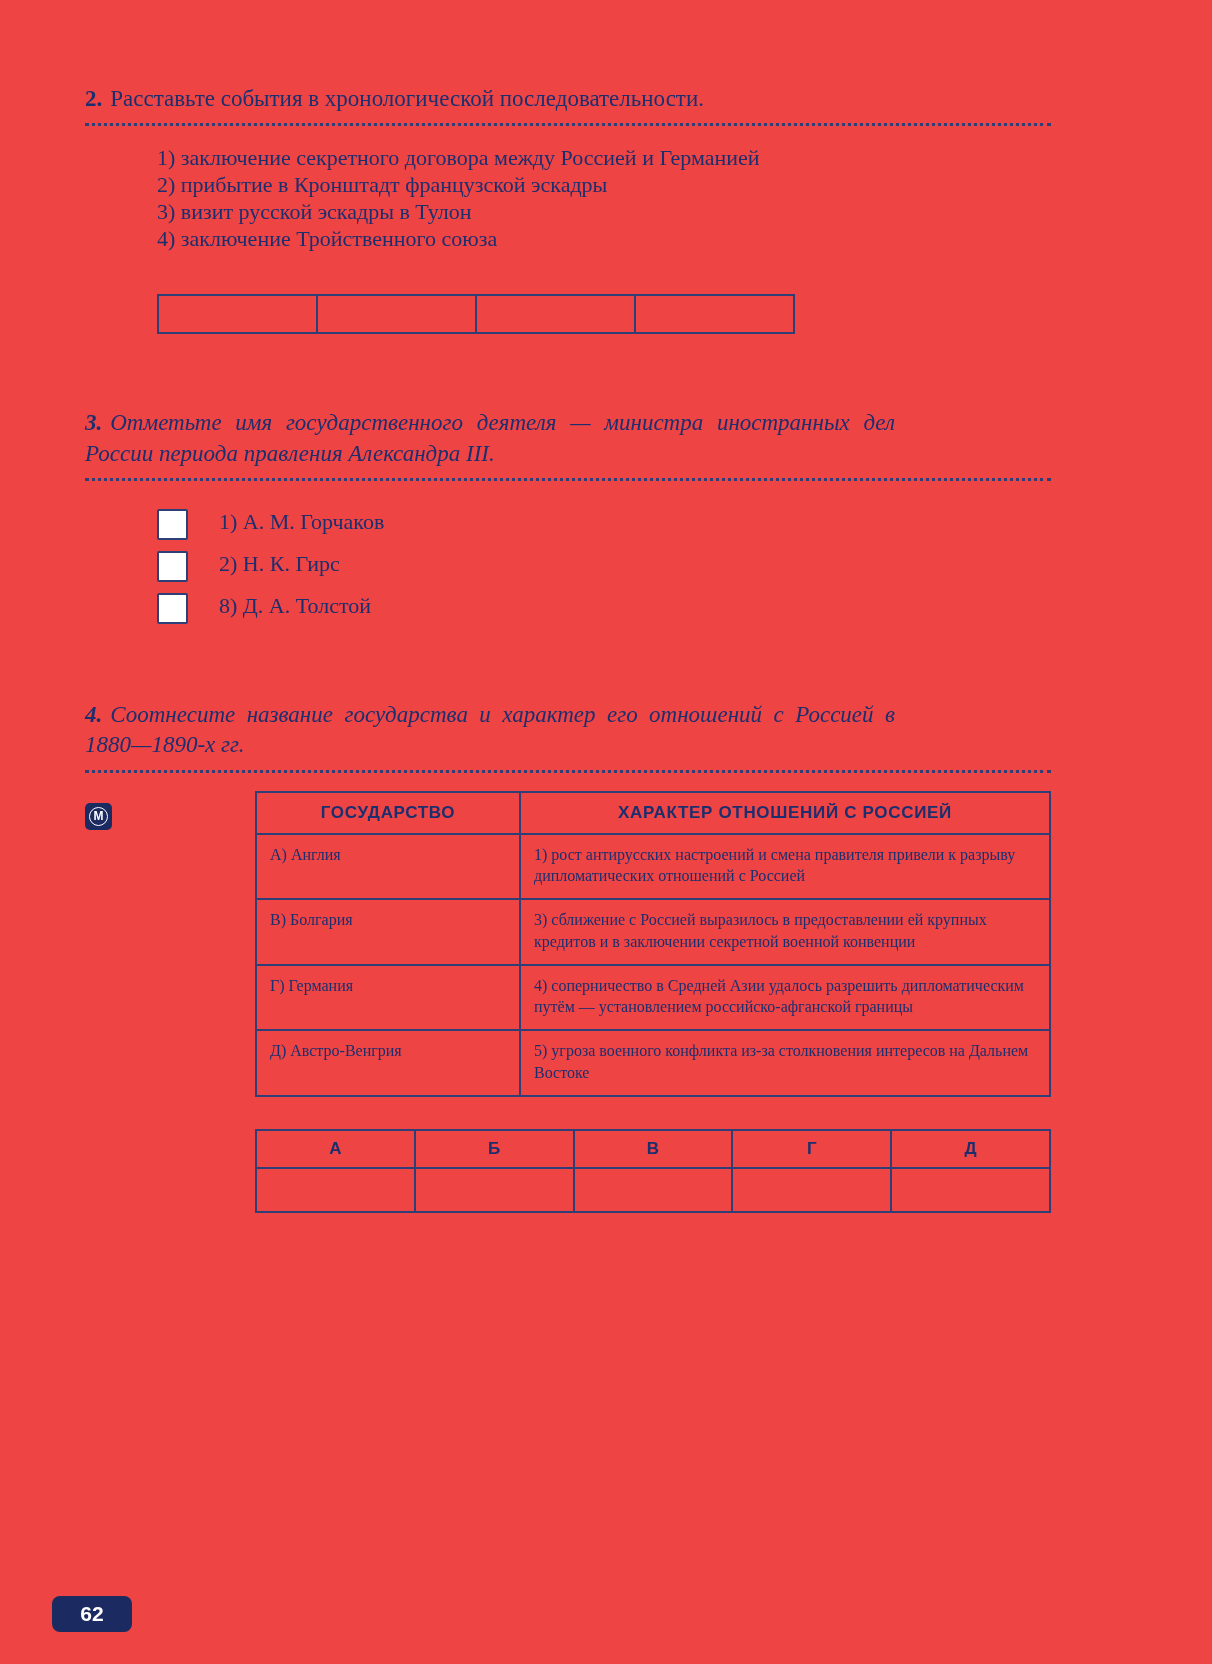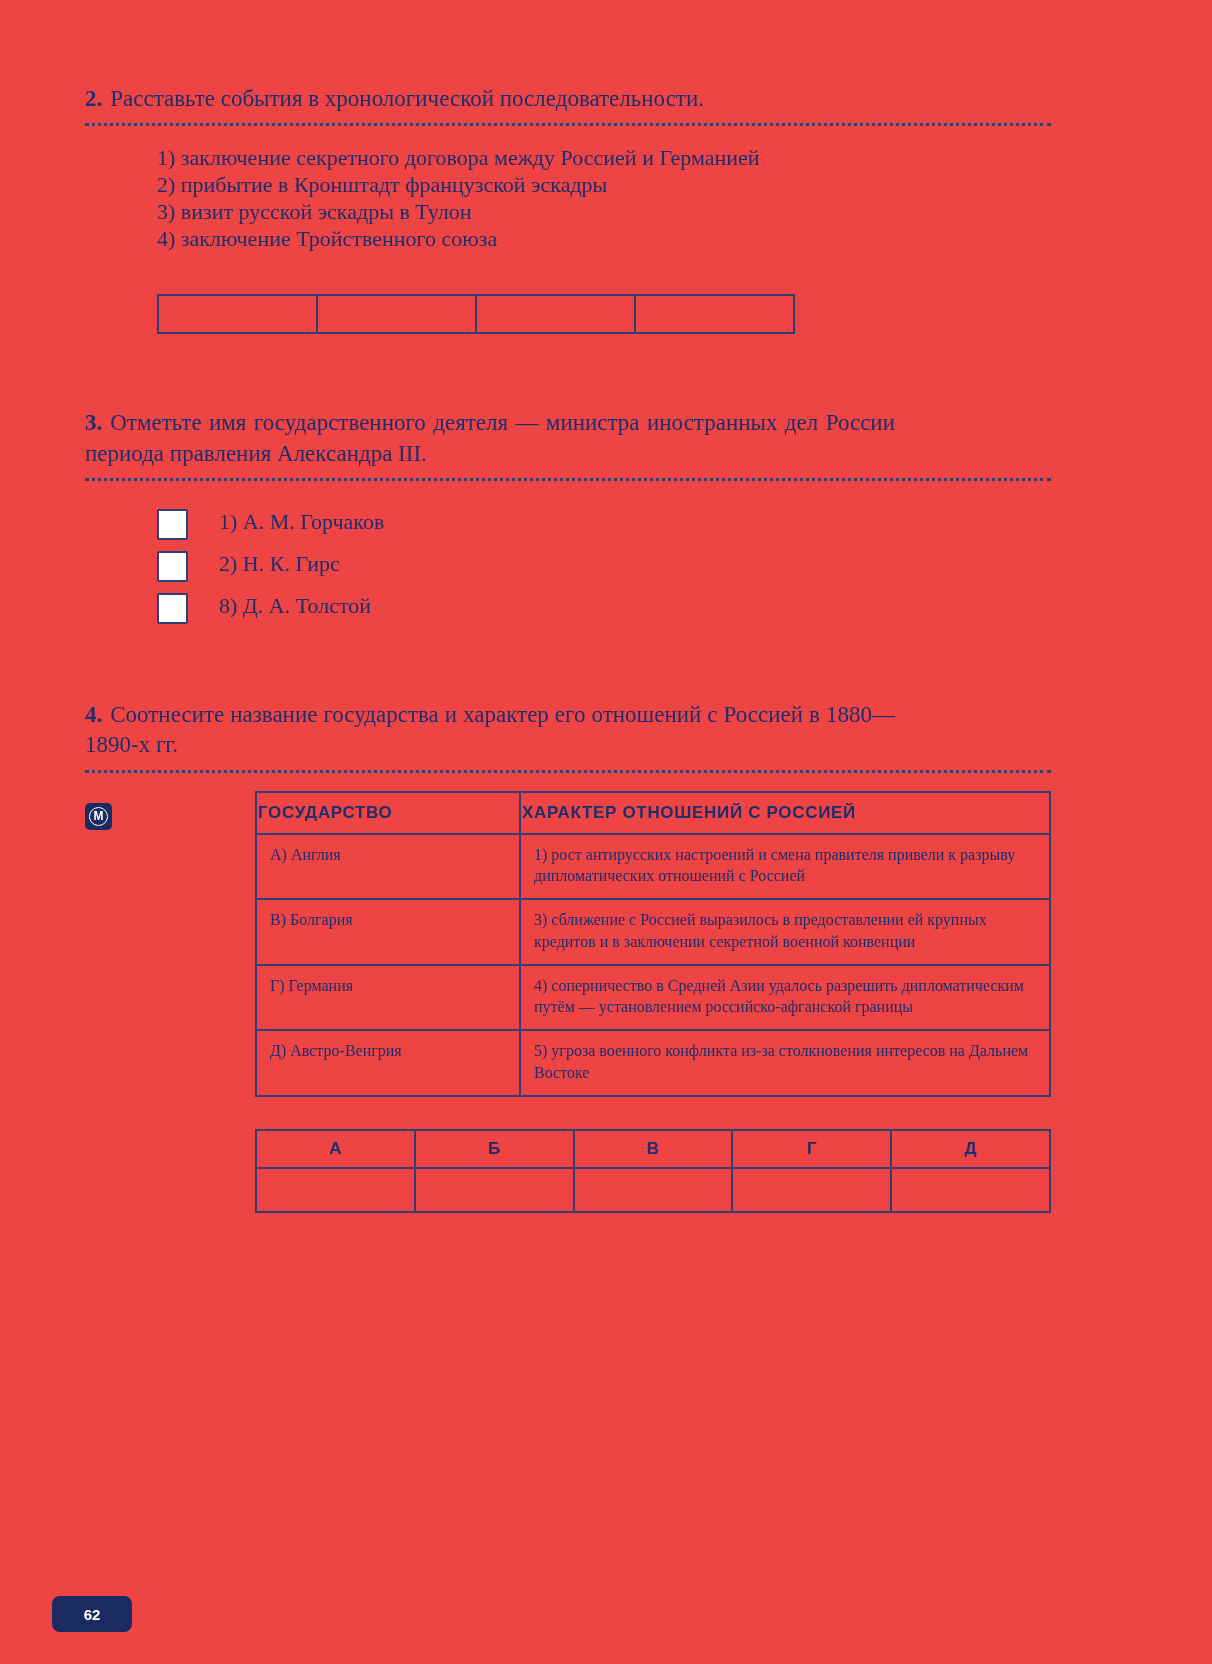--- a/index.html
+++ b/index.html
@@ -109,21 +109,21 @@
   }
   .match-table th, .match-table td {
     border: 2px solid #2e3f78;
   }
   .match-table th {
     font-family: "Liberation Sans", sans-serif;
     font-size: 17px;
     font-weight: bold;
     letter-spacing: 0.04em;
     height: 42px;
-    text-align: left;
+    text-align: center;
     color: #1d2e6e;
   }
   .match-table .col-state { width: 264px; }
   .match-table td {
     vertical-align: top;
     font-size: 16px;
     line-height: 1.33;
     padding: 9px 12px 12px 13px;
   }
   .t4-answer {
@@ -154,23 +154,23 @@
     width: 80px;
     height: 36px;
     background: #1b2a60;
     border-radius: 8px;
     display: flex;
     align-items: center;
     justify-content: center;
     color: #ffffff;
     font-family: "Liberation Sans", sans-serif;
     font-weight: bold;
-    font-size: 15px;
-  }
-  .w800 { width: 810px; }
+    font-size: 21px;
+  }
+  .w800 { width: 810px; font-style: italic; }
 </style>
 </head>
 <body>
 
 <div class="page">
   <div class="content">
 
     <section>
       <p class="task-title">
         <span class="tnum">2.</span><span>Расставьте события в хронологической последовательности.</span>

